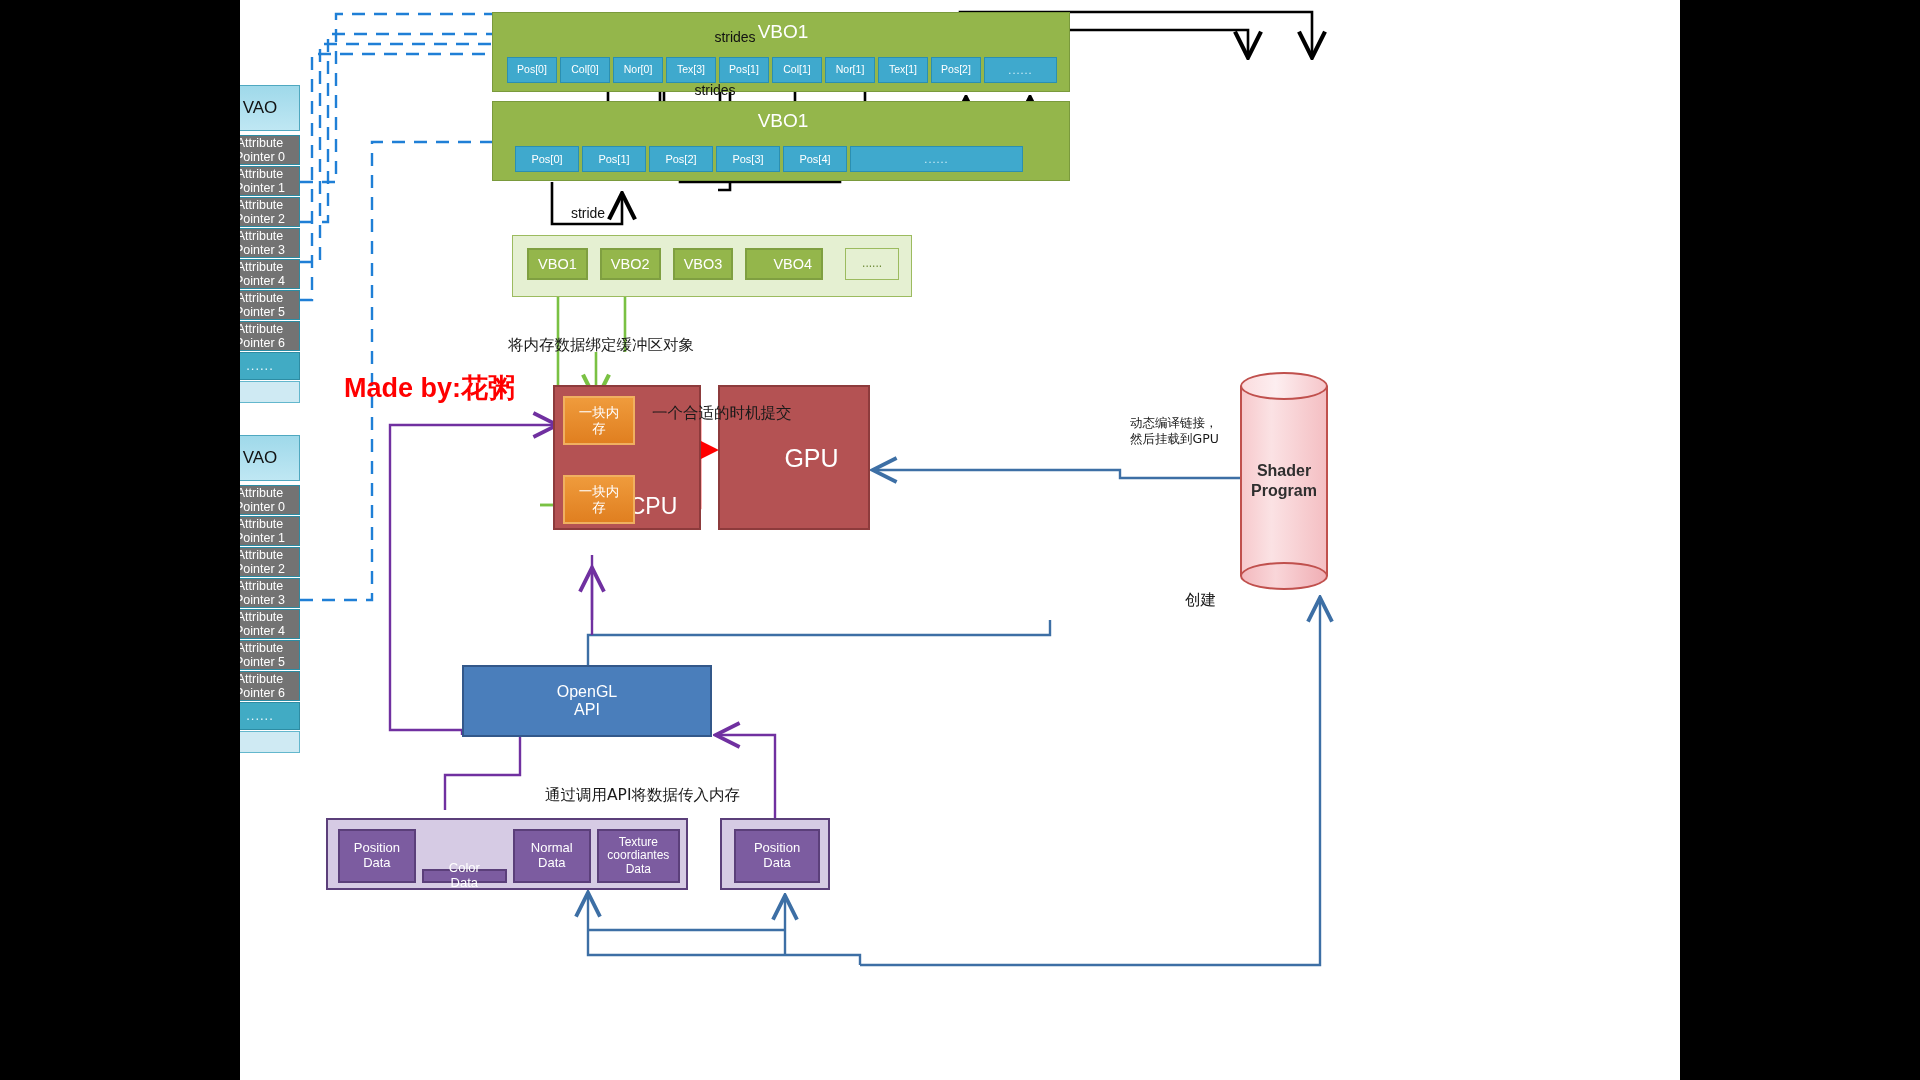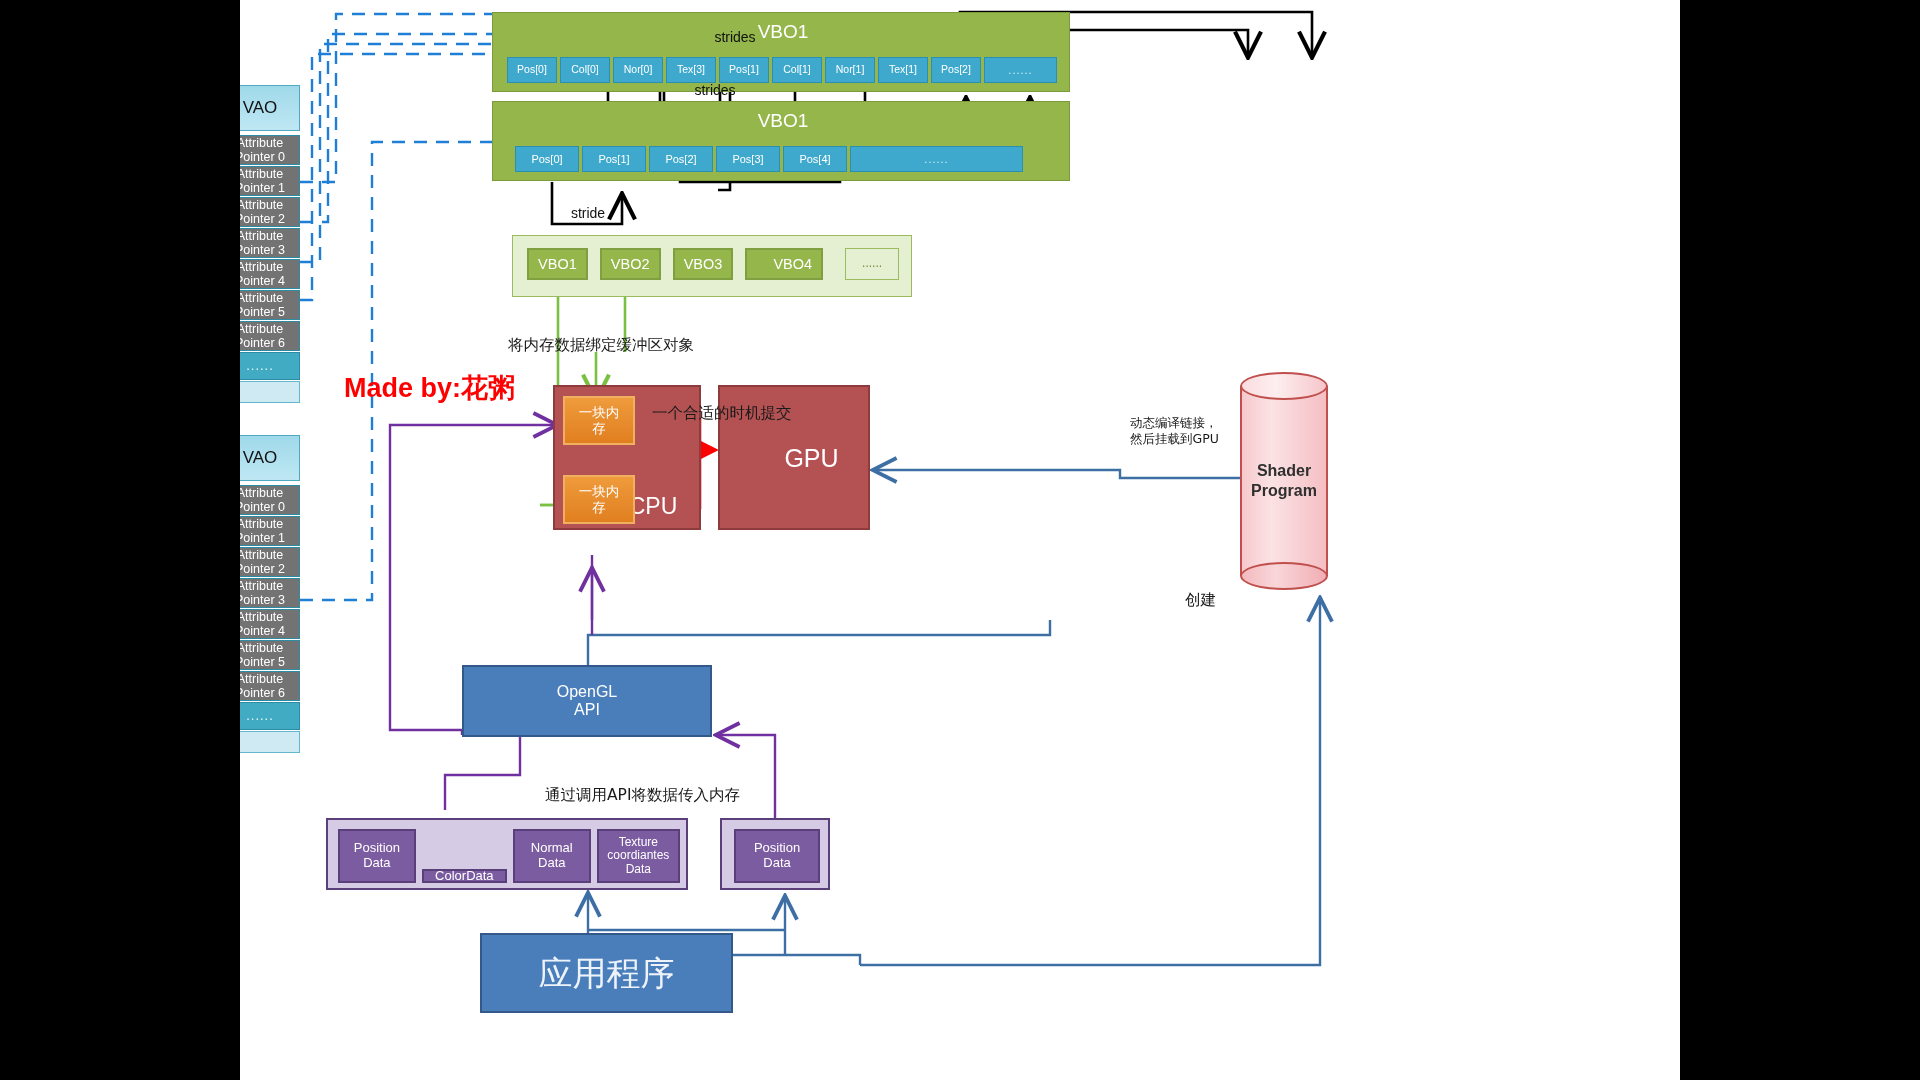--- a/index.html
+++ b/index.html
@@ -265,21 +265,21 @@
     </div>
 
     <div class="abs anno anno-cn" style="left:305px;top:785px;white-space:nowrap;">通过调用API将数据传入内存</div>
 
     <div class="abs purple-outer" style="left:86px;top:818px;width:362px;height:72px;">
       <div class="abs" style="left:10px;top:9px;width:342px;height:54px;display:flex;gap:6px;">
         <div class="ctr purple-cell" style="width:80px;flex-direction:column;">
           <div>Position</div>
           <div>Data</div>
         </div>
-        <div class="ctr purple-cell" style="width:88px;flex-direction:row;margin-top:40px;">
+        <div class="ctr purple-cell" style="width:88px;flex-direction:column;margin-top:40px;">
           <div>Color</div>
           <div>Data</div>
         </div>
         <div class="ctr purple-cell" style="width:80px;flex-direction:column;">
           <div>Normal</div>
           <div>Data</div>
         </div>
         <div class="ctr purple-cell" style="width:86px;flex-direction:column;font-size:12px;">
           <div>Texture</div>
           <div>coordiantes</div>
@@ -288,23 +288,20 @@
       </div>
     </div>
 
     <div class="abs purple-outer" style="left:480px;top:818px;width:110px;height:72px;">
       <div class="abs ctr purple-cell" style="left:12px;top:9px;width:86px;height:54px;flex-direction:column;">
         <div>Position</div>
         <div>Data</div>
       </div>
     </div>
 
-    <div class="abs ctr blue-box app-box" style="left:240px;top:933px;width:253px;height:80px;">
-      <span>应用程序</span>
-    </div>
 
     <div class="abs vao-wrap" style="left:-20px;top:85px;width:80px;height:320px;">
       <div class="abs ctr vao-head" style="left:0;top:0;width:80px;height:46px;">VAO</div>
       <div class="abs ctr vao-item" style="left:0;top:50px;width:80px;height:30px;padding:0 3px;">Attribute Pointer 0</div>
       <div class="abs ctr vao-item" style="left:0;top:81px;width:80px;height:30px;padding:0 3px;">Attribute Pointer 1</div>
       <div class="abs ctr vao-item" style="left:0;top:112px;width:80px;height:30px;padding:0 3px;">Attribute Pointer 2</div>
       <div class="abs ctr vao-item" style="left:0;top:143px;width:80px;height:30px;padding:0 3px;">Attribute Pointer 3</div>
       <div class="abs ctr vao-item" style="left:0;top:174px;width:80px;height:30px;padding:0 3px;">Attribute Pointer 4</div>
       <div class="abs ctr vao-item" style="left:0;top:205px;width:80px;height:30px;padding:0 3px;">Attribute Pointer 5</div>
       <div class="abs ctr vao-item" style="left:0;top:236px;width:80px;height:30px;padding:0 3px;">Attribute Pointer 6</div>

